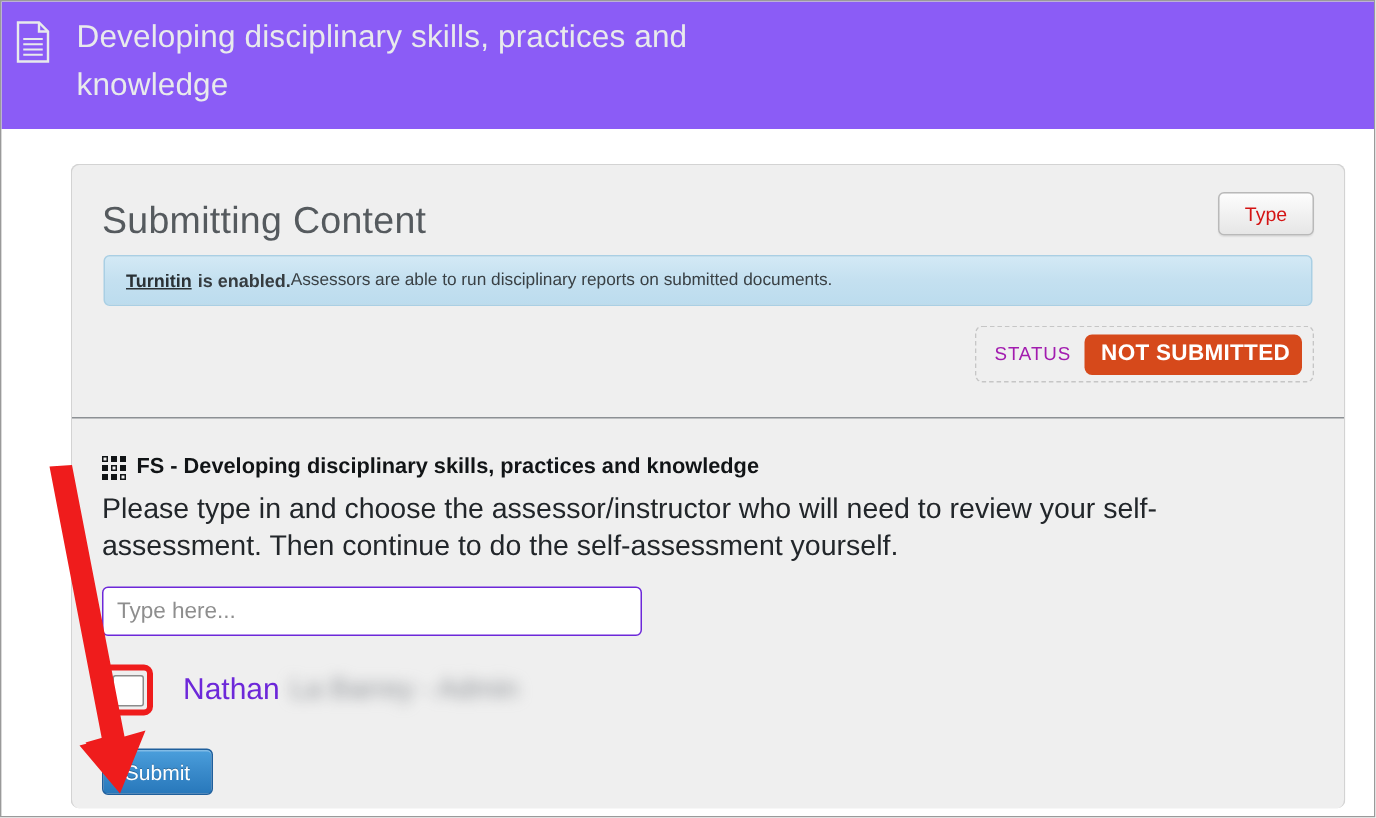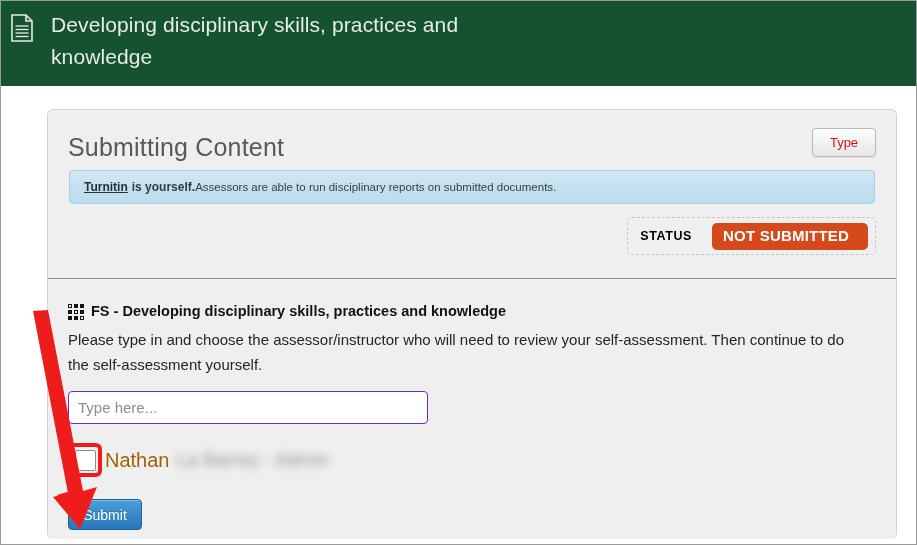--- a/index.html
+++ b/index.html
@@ -25,21 +25,21 @@
     overflow: hidden;
   }
 
   
   .topbar {
     position: absolute;
     left: 0;
     top: 0;
     width: 917px;
     height: 85px;
-    background: #14532d;
+    background: #8b5cf6;
     display: flex;
     align-items: flex-start;
     padding: 8px 0 0 0;
     box-sizing: border-box;
   }
   .topbar-icon {
     width: 26px;
     height: 30px;
     margin: 4px 0 0 8px;
     flex: 0 0 auto;
@@ -155,32 +155,32 @@
     box-sizing: border-box;
     border: 1px dashed #c6c6c6;
     border-radius: 5px;
     display: flex;
     align-items: center;
     padding: 0 7px 0 12px;
     background: transparent;
   }
   .status-label {
     font-size: 12.5px;
-    font-weight: 700;
-    color: #000000;
+    font-weight: 400;
+    color: #a21caf;
     letter-spacing: 0.6px;
-    margin-right: 20px;
+    margin-right: 9px;
   }
   .status-badge {
     background: #d6491b;
     color: #ffffff;
     font-size: 15px;
     font-weight: 700;
     letter-spacing: 0.2px;
-    padding: 5px 19px 6px 11px;
+    padding: 5px 8px 6px 11px;
     border-radius: 5px;
     line-height: 16px;
   }
 
   
   .divider {
     position: absolute;
     left: 0;
     top: 168px;
     width: 848px;
@@ -221,21 +221,21 @@
     width: 4px;
     height: 4px;
     background: #111416;
   }
   .grid-icon i.hollow {
     background: transparent;
     box-shadow: inset 0 0 0 1px #111416;
   }
 
   .instruction {
-    font-size: 15px;
+    font-size: 19px;
     line-height: 25px;
     color: #22262a;
     max-width: 790px;
     margin: 6px 0 14px 0;
   }
 
   .type-input {
     width: 360px;
     height: 33px;
     box-sizing: border-box;
@@ -285,22 +285,22 @@
     border: 1px solid #8c8c8c;
     border-radius: 2px;
     background: #ffffff;
     cursor: pointer;
     appearance: none;
     -webkit-appearance: none;
     margin: 0;
   }
   .assessor-name {
     font-size: 20px;
-    color: #a16207;
-    margin-left: 3px;
+    color: #6d28d9;
+    margin-left: 20px;
     line-height: 24px;
   }
   .assessor-redacted {
     font-size: 19px;
     color: #8d9196;
     margin-left: 7px;
     filter: blur(4.5px);
     line-height: 24px;
     user-select: none;
   }
@@ -354,21 +354,21 @@
 
     <div class="panel">
 
       <div class="panel-head">
         <div class="panel-title">Submitting Content</div>
 
         <button class="close-button">Type</button>
 
         <div class="info-banner">
           <span class="link">Turnitin</span>
-            <span class="bold"> is yourself.</span>
+            <span class="bold"> is enabled.</span>
             <span class="info-rest"> Assessors are able to run disciplinary reports on submitted documents.</span>
         </div>
 
         <div class="status-box">
           <span class="status-label">STATUS</span>
           <span class="status-badge">NOT SUBMITTED</span>
         </div>
       </div>
 
       <div class="divider"></div>

